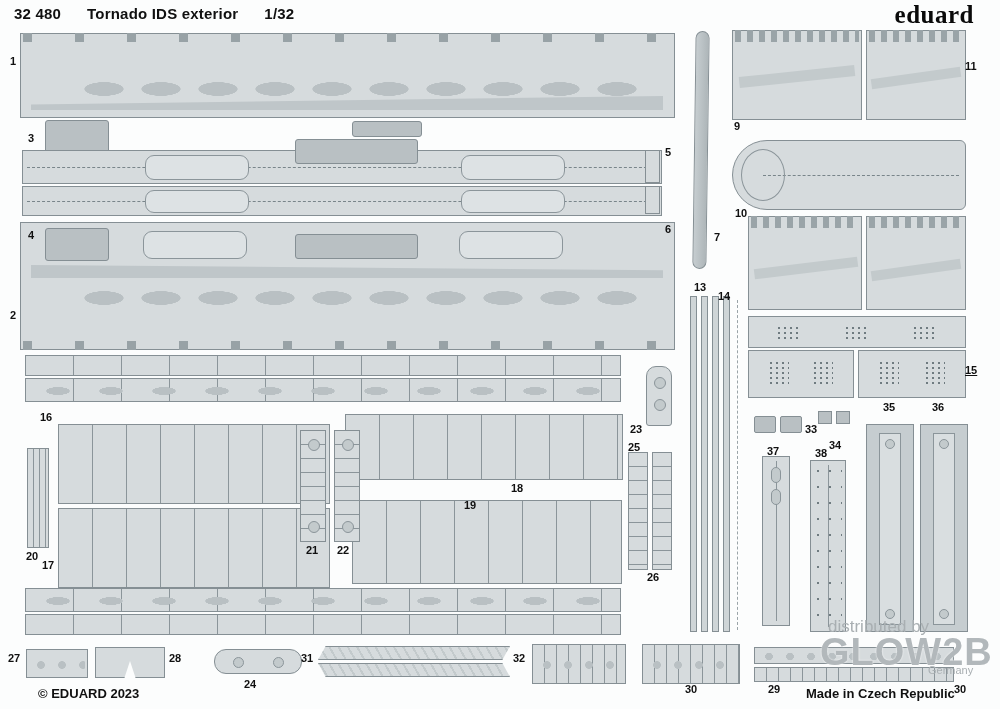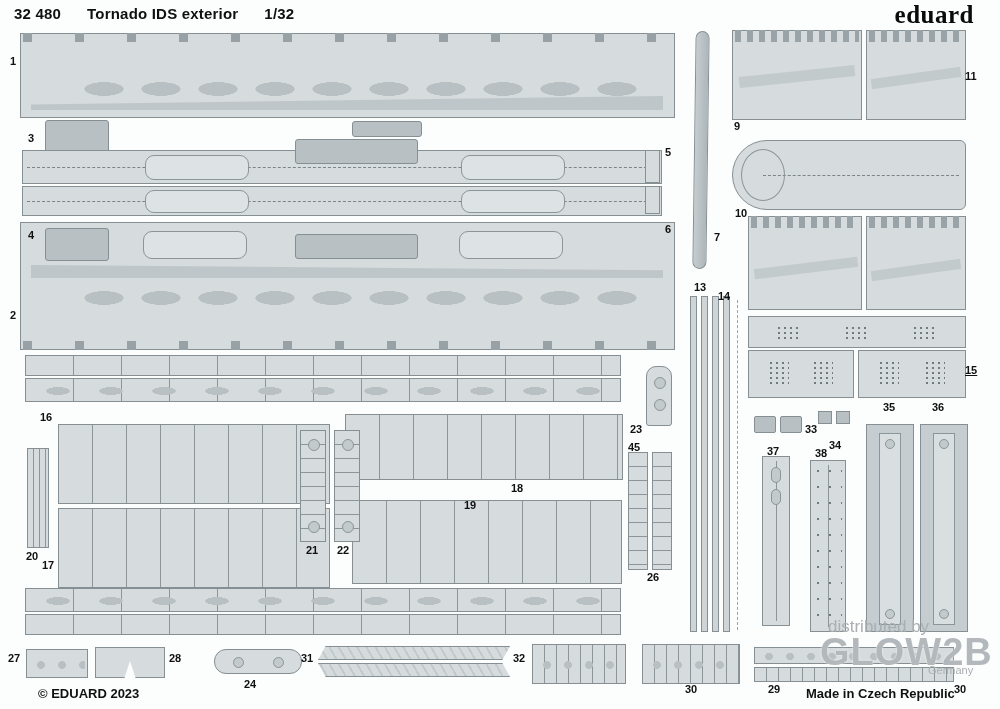--- a/index.html
+++ b/index.html
@@ -226,28 +226,28 @@
   <div class="part vrungs" style="left:754px;top:667px;width:200px;height:15px;"></div>
 
   <span class="plabel" style="left:10px;top:55px;">1</span>
   <span class="plabel" style="left:28px;top:132px;">3</span>
   <span class="plabel" style="left:665px;top:146px;">5</span>
   <span class="plabel" style="left:28px;top:229px;">4</span>
   <span class="plabel" style="left:665px;top:223px;">6</span>
   <span class="plabel" style="left:10px;top:309px;">2</span>
   <span class="plabel" style="left:714px;top:231px;">7</span>
   <span class="plabel" style="left:734px;top:120px;">9</span>
-  <span class="plabel" style="left:965px;top:70px;text-align:center;">11</span>
+  <span class="plabel" style="left:965px;top:60px;text-align:center;">11</span>
   <span class="plabel" style="left:735px;top:207px;">10</span>
   <span class="plabel" style="left:694px;top:281px;">13</span>
   <span class="plabel" style="left:718px;top:290px;">14</span>
   <span class="plabel" style="left:965px;top:364px;text-decoration:underline;">15</span>
   <span class="plabel" style="left:40px;top:411px;">16</span>
   <span class="plabel" style="left:630px;top:423px;">23</span>
-  <span class="plabel" style="left:628px;top:441px;">45</span>
+  <span class="plabel" style="left:628px;top:441px;">25</span>
   <span class="plabel" style="left:805px;top:423px;">33</span>
   <span class="plabel" style="left:829px;top:439px;">34</span>
   <span class="plabel" style="left:883px;top:401px;">35</span>
   <span class="plabel" style="left:932px;top:401px;">36</span>
   <span class="plabel" style="left:767px;top:445px;">37</span>
   <span class="plabel" style="left:815px;top:447px;">38</span>
   <span class="plabel" style="left:26px;top:550px;">20</span>
   <span class="plabel" style="left:42px;top:559px;">17</span>
   <span class="plabel" style="left:306px;top:544px;">21</span>
   <span class="plabel" style="left:337px;top:544px;">22</span>

